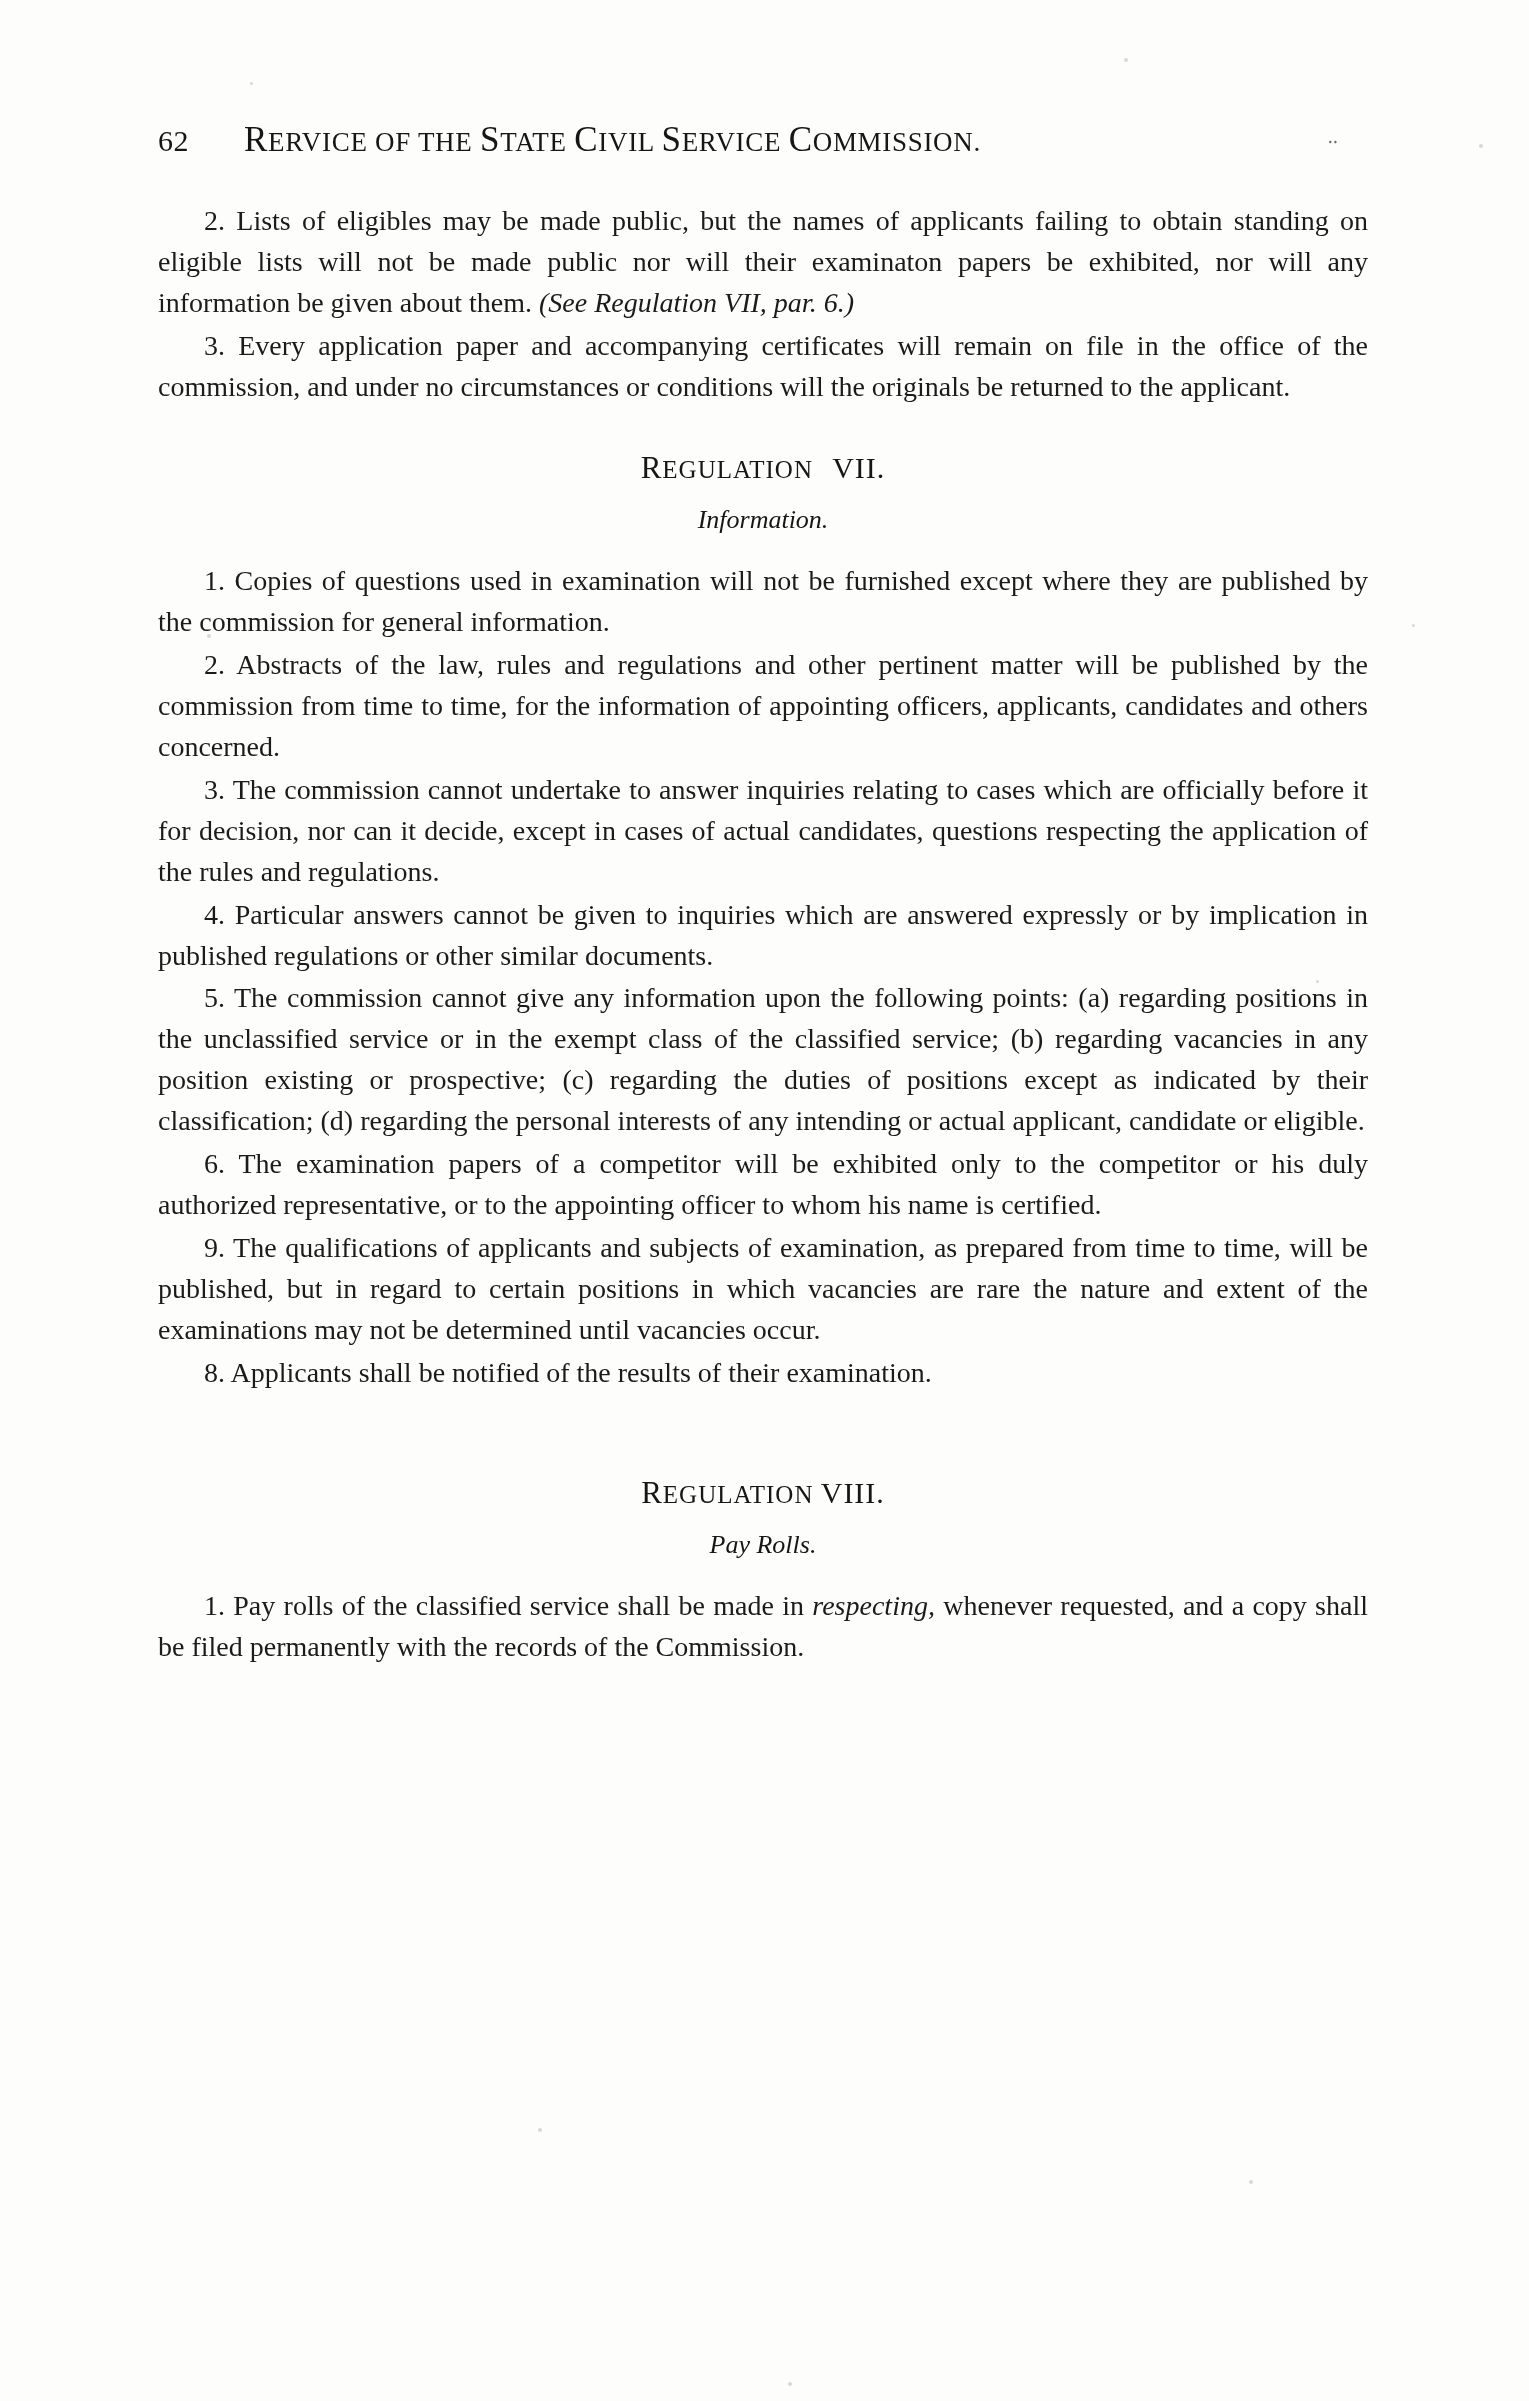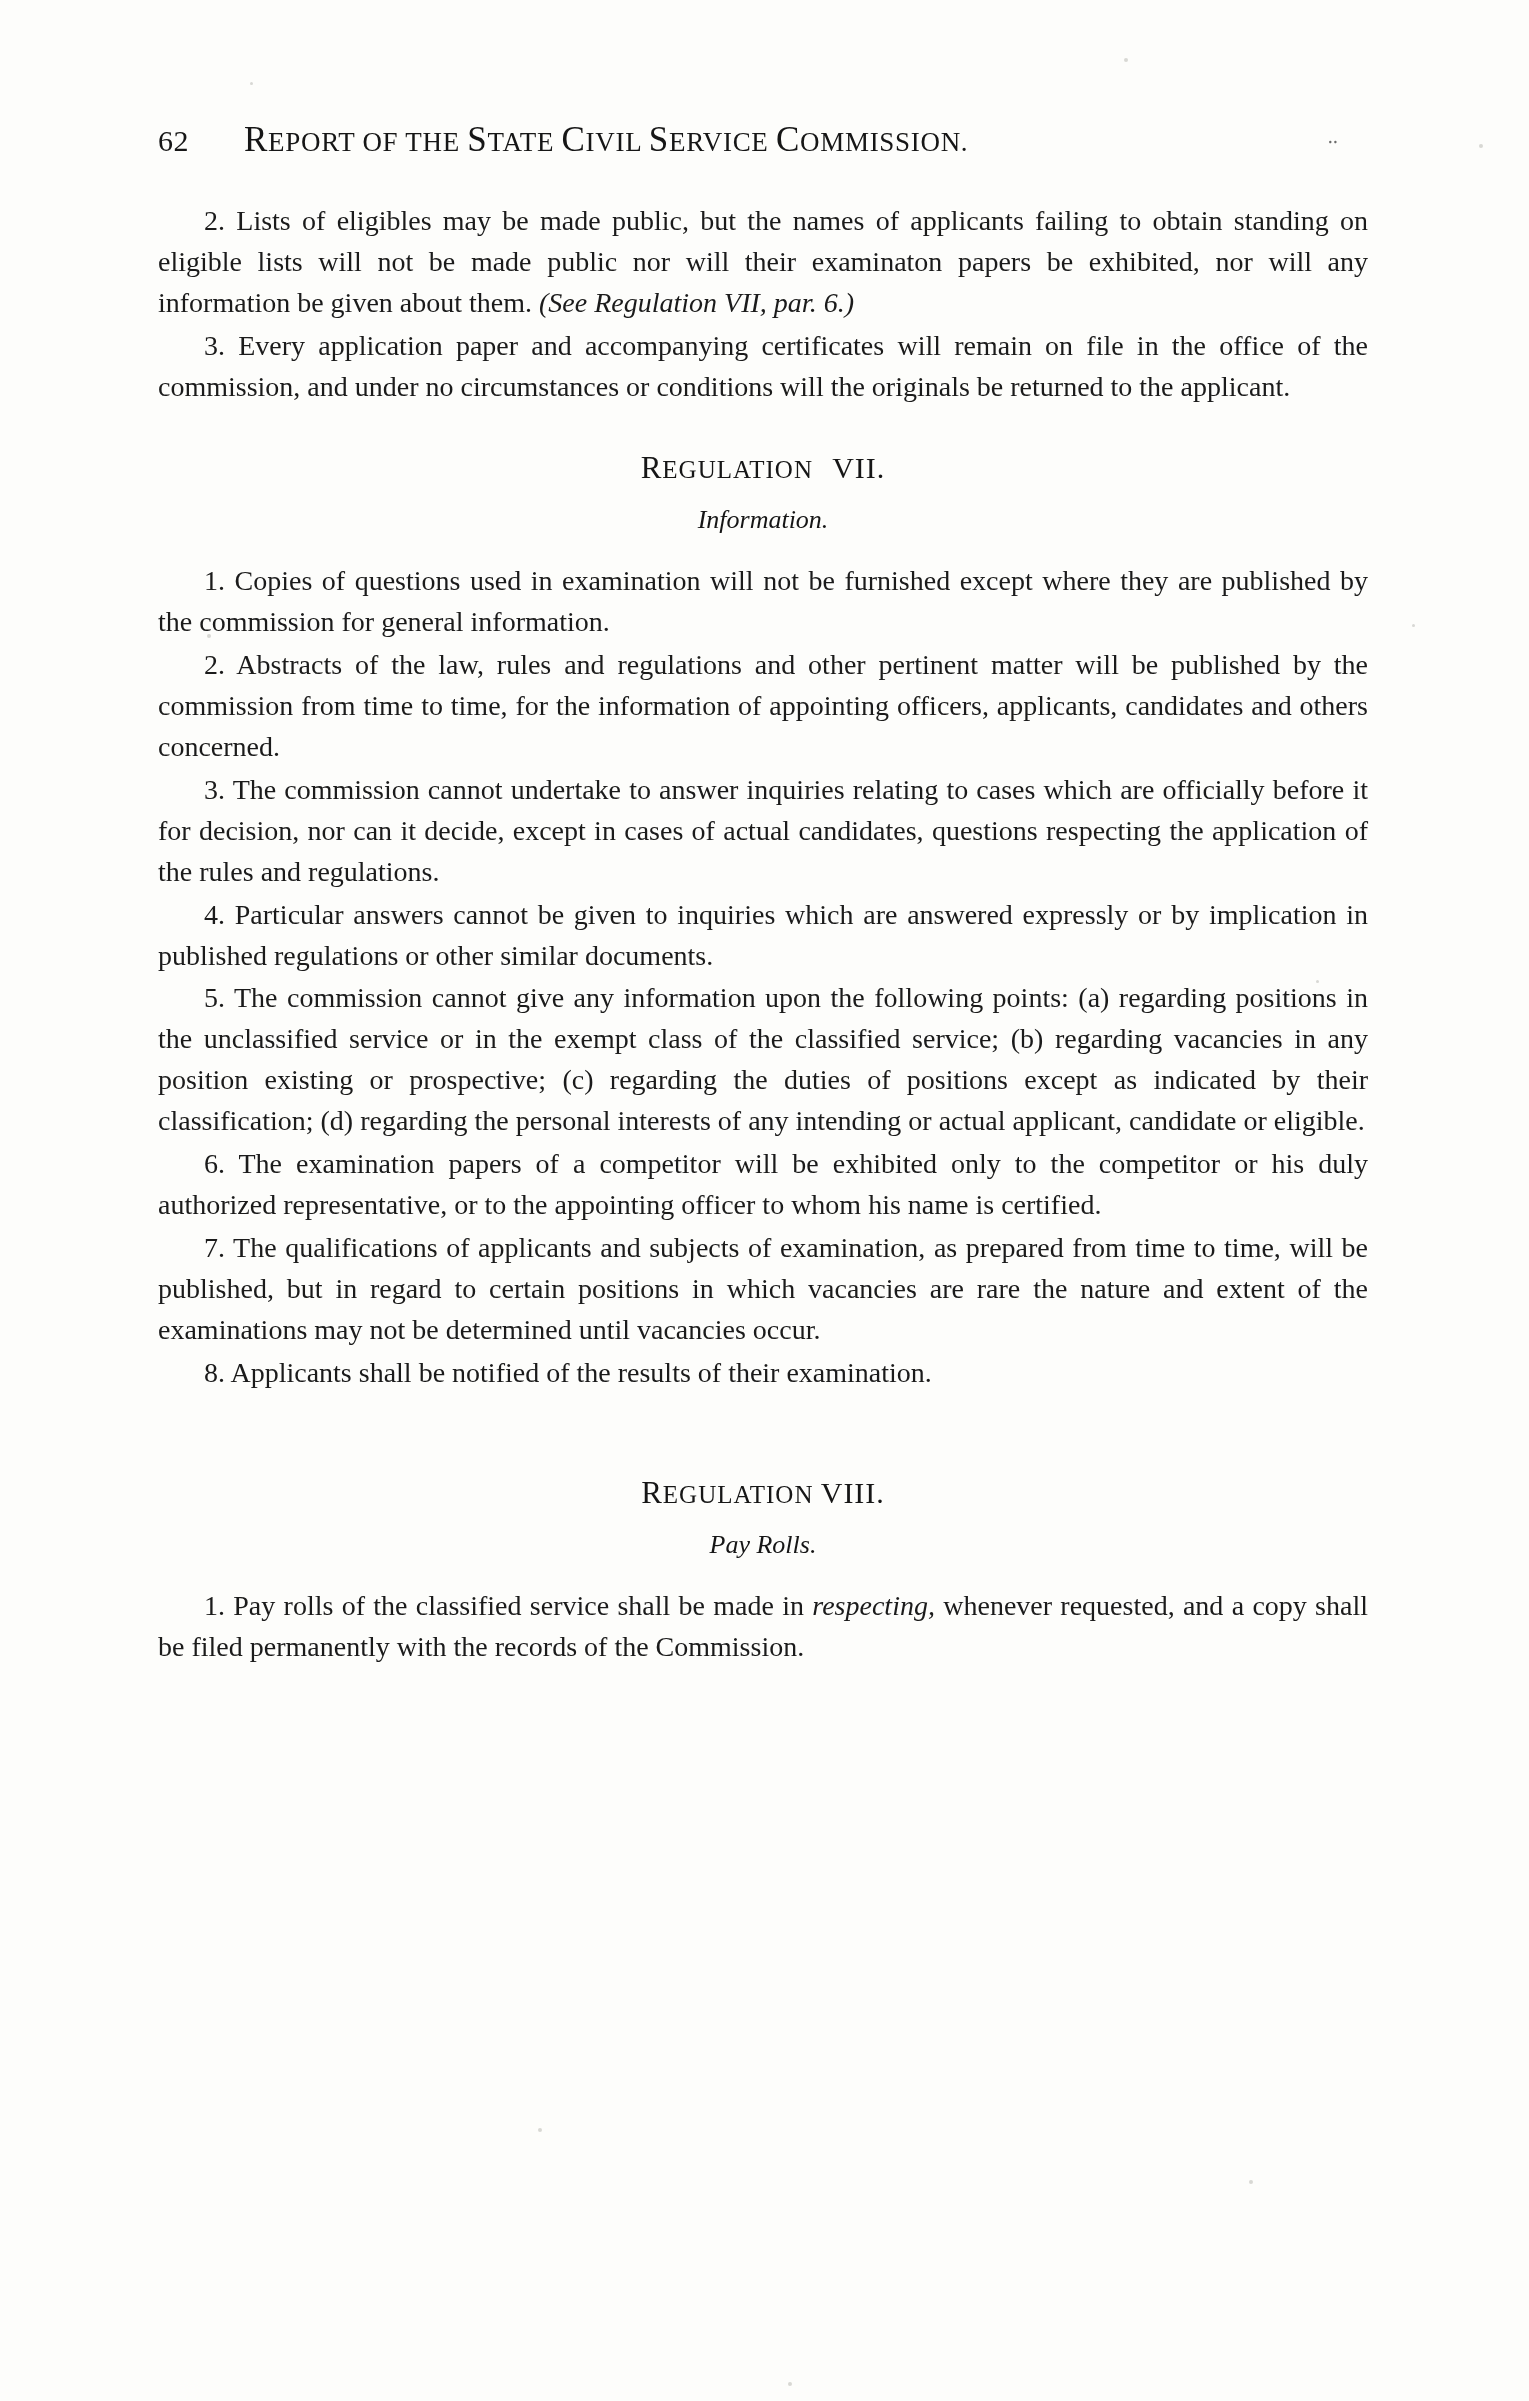--- a/index.html
+++ b/index.html
@@ -114,21 +114,21 @@
   <div class="speck" style="left:1316px;top:980px;width:3.4px;height:3.4px;"></div>
   <div class="speck" style="left:331px;top:1335px;width:3.4px;height:3.4px;"></div>
   <div class="speck" style="left:1412px;top:624px;width:3.4px;height:3.4px;"></div>
   <div class="speck" style="left:250px;top:82px;width:3.4px;height:3.4px;"></div>
 
   <div class="content">
 
     <div class="header">
       <div class="folio">62</div>
       <div class="running-head">
-        <span class="sc">R</span><span>EPORT OF THE </span><span class="sc">S</span><span>TATE </span><span class="sc">C</span><span>IVIL </span><span class="sc">S</span><span>ERVICE </span><span class="sc">C</span><span>OMMISSION.</span>
+        <span class="sc">R</span><span>ERVICE OF THE </span><span class="sc">S</span><span>TATE </span><span class="sc">C</span><span>IVIL </span><span class="sc">S</span><span>ERVICE </span><span class="sc">C</span><span>OMMISSION.</span>
       </div>
       <div class="header-mark">‥</div>
     </div>
 
     <p class="para">
       <span>2. Lists of eligibles may be made public, but the names of applicants failing to obtain standing on eligible lists will not be made public nor will their examinaton papers be exhibited, nor will any information be given about them. </span><span class="italic">(See Regulation VII, par. 6.)</span>
     </p>
 
     <p class="para">3. Every application paper and accompanying certificates will remain on file in the office of the commission, and under no circumstances or conditions will the originals be returned to the applicant.</p>
 
@@ -136,21 +136,21 @@
       <span class="sc">R</span><span>EGULATION </span><span style="font-size:30px;margin-left:12px;">VII.</span>
     </div>
     <div class="reg-sub">Information.</div>
 
     <p class="para">1. Copies of questions used in examination will not be furnished except where they are published by the commission for general information.</p>
     <p class="para">2. Abstracts of the law, rules and regulations and other pertinent matter will be published by the commission from time to time, for the information of appointing officers, applicants, candidates and others concerned.</p>
     <p class="para">3. The commission cannot undertake to answer inquiries relating to cases which are officially before it for decision, nor can it decide, except in cases of actual candidates, questions respecting the application of the rules and regulations.</p>
     <p class="para">4. Particular answers cannot be given to inquiries which are answered expressly or by implication in published regulations or other similar documents.</p>
     <p class="para">5. The commission cannot give any information upon the following points:   (a) regarding positions in the unclassified service or in the exempt class of the classified service;  (b) regarding vacancies in any position existing or prospective;  (c) regarding the duties of positions except as indicated by their classification;  (d) regarding the personal interests of any intending or actual applicant, candidate or eligible.</p>
     <p class="para">6. The examination papers of a competitor will be exhibited only to the competitor or his duly authorized representative, or to the appointing officer to whom his name is certified.</p>
-    <p class="para">7. The qualifications of applicants and subjects of examination, as prepared from time to time, will be published, but in regard to certain positions in which vacancies are rare the nature and extent of the examinations may not be determined until vacancies occur.</p>
+    <p class="para">9. The qualifications of applicants and subjects of examination, as prepared from time to time, will be published, but in regard to certain positions in which vacancies are rare the nature and extent of the examinations may not be determined until vacancies occur.</p>
     <p class="para">8. Applicants shall be notified of the results of their examination.</p>
 
     <div class="reg-heading" style="margin-top:82px;">
       <span class="sc">R</span><span>EGULATION </span><span style="font-size:30px;">VIII.</span>
     </div>
     <div class="reg-sub">Pay Rolls.</div>
 
     <p class="para">
       <span>1. Pay rolls of the classified service shall be made in </span><span class="italic">respecting,</span><span> whenever requested, and a copy shall be filed permanently with the records of the Commission.</span>
     </p>

